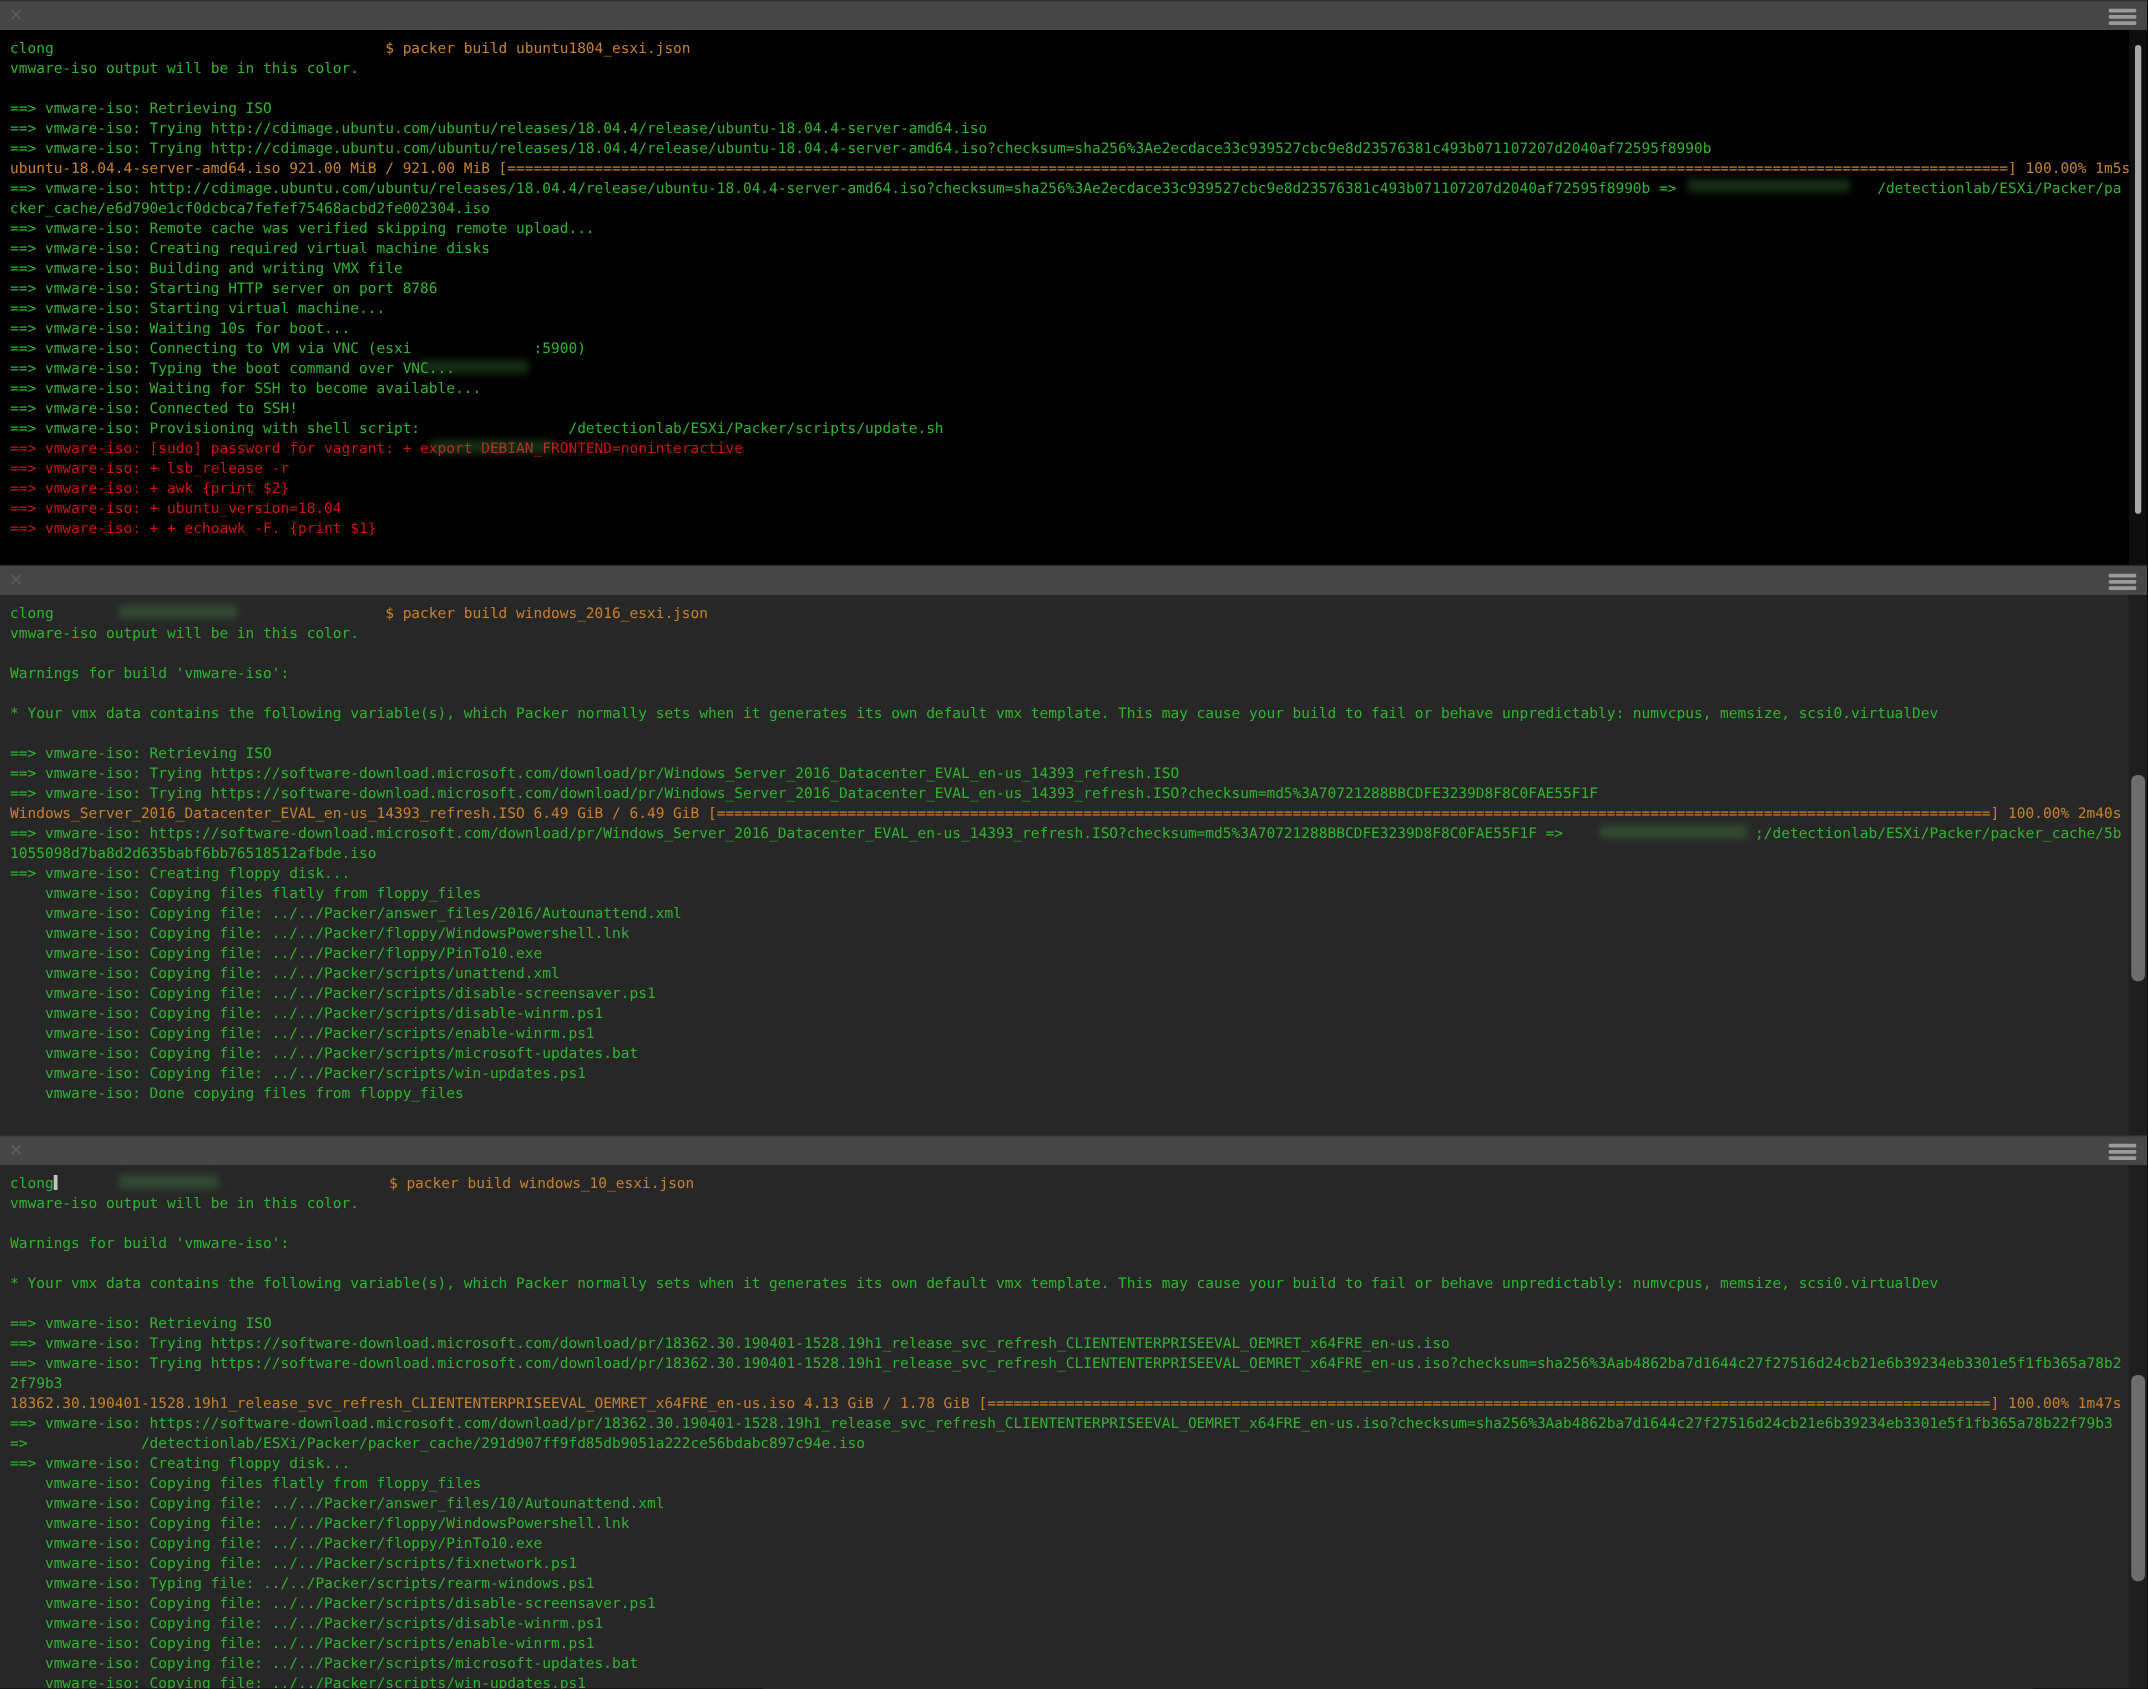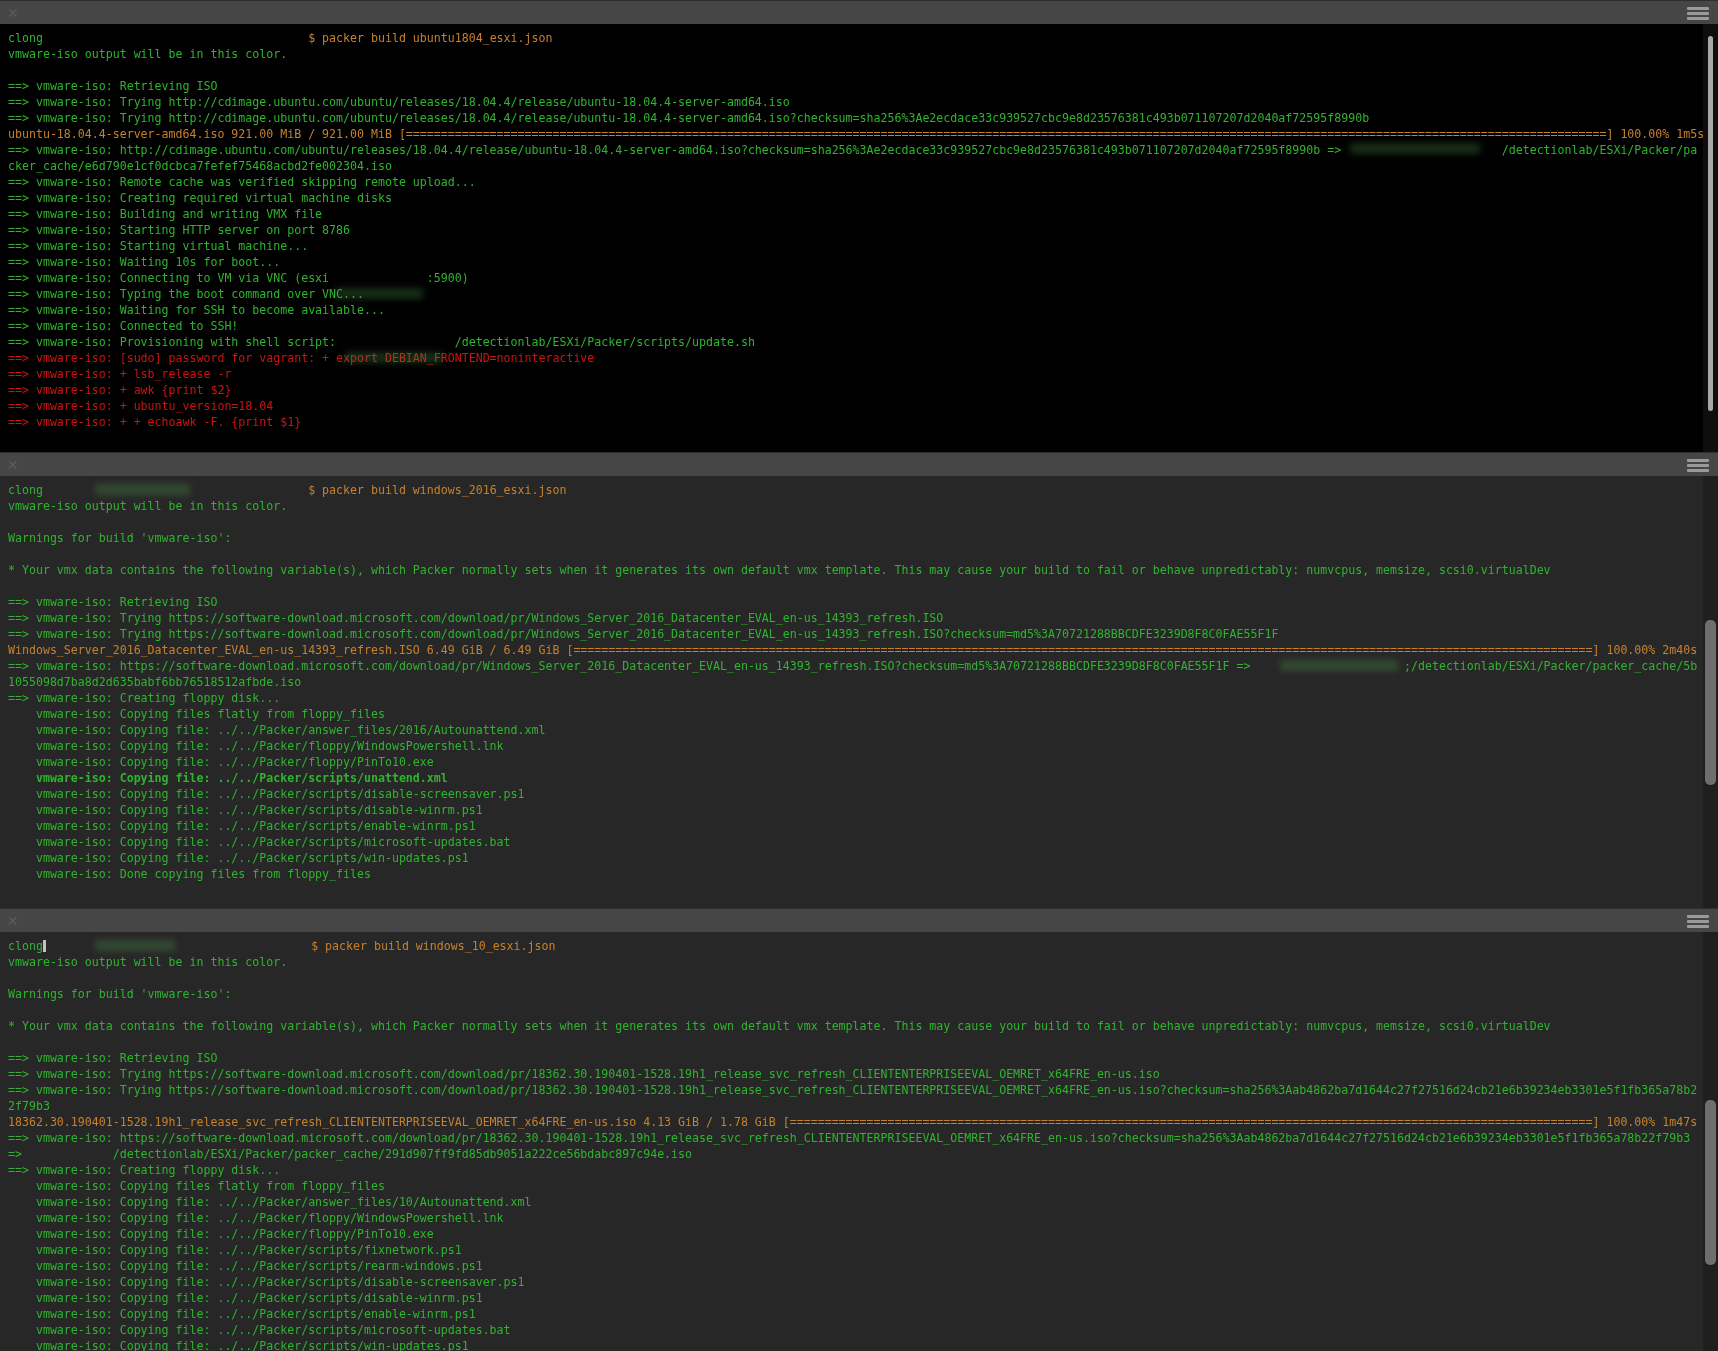--- a/index.html
+++ b/index.html
@@ -92,21 +92,21 @@
         <div class="tl"><span style="color: rgb(46, 181, 46);">==&gt; vmware-iso: Trying https://software-download.microsoft.com/download/pr/Windows_Server_2016_Datacenter_EVAL_en-us_14393_refresh.ISO</span></div>
         <div class="tl"><span style="color: rgb(46, 181, 46);">==&gt; vmware-iso: Trying https://software-download.microsoft.com/download/pr/Windows_Server_2016_Datacenter_EVAL_en-us_14393_refresh.ISO?checksum=md5%3A70721288BBCDFE3239D8F8C0FAE55F1F</span></div>
         <div class="tl"><span style="color: rgb(200, 128, 43);">Windows_Server_2016_Datacenter_EVAL_en-us_14393_refresh.ISO 6.49 GiB / 6.49 GiB [==================================================================================================================================================] 100.00% 2m40s</span></div>
         <div class="tl"><span style="color: rgb(46, 181, 46);">==&gt; vmware-iso: https://software-download.microsoft.com/download/pr/Windows_Server_2016_Datacenter_EVAL_en-us_14393_refresh.ISO?checksum=md5%3A70721288BBCDFE3239D8F8C0FAE55F1F =&gt;                      ;/detectionlab/ESXi/Packer/packer_cache/5b</span></div>
         <div class="tl"><span style="color: rgb(46, 181, 46);">1055098d7ba8d2d635babf6bb76518512afbde.iso</span></div>
         <div class="tl"><span style="color: rgb(46, 181, 46);">==&gt; vmware-iso: Creating floppy disk...</span></div>
         <div class="tl"><span style="color: rgb(46, 181, 46);">    vmware-iso: Copying files flatly from floppy_files</span></div>
         <div class="tl"><span style="color: rgb(46, 181, 46);">    vmware-iso: Copying file: ../../Packer/answer_files/2016/Autounattend.xml</span></div>
         <div class="tl"><span style="color: rgb(46, 181, 46);">    vmware-iso: Copying file: ../../Packer/floppy/WindowsPowershell.lnk</span></div>
         <div class="tl"><span style="color: rgb(46, 181, 46);">    vmware-iso: Copying file: ../../Packer/floppy/PinTo10.exe</span></div>
-        <div class="tl"><span style="color: rgb(46, 181, 46); font-weight: bold;">    vmware-iso: Copying file: ../../Packer/scripts/unattend.xml</span></div>
+        <div class="tl"><span style="color: rgb(46, 181, 46);">    vmware-iso: Copying file: ../../Packer/scripts/unattend.xml</span></div>
         <div class="tl"><span style="color: rgb(46, 181, 46);">    vmware-iso: Copying file: ../../Packer/scripts/disable-screensaver.ps1</span></div>
         <div class="tl"><span style="color: rgb(46, 181, 46);">    vmware-iso: Copying file: ../../Packer/scripts/disable-winrm.ps1</span></div>
         <div class="tl"><span style="color: rgb(46, 181, 46);">    vmware-iso: Copying file: ../../Packer/scripts/enable-winrm.ps1</span></div>
         <div class="tl"><span style="color: rgb(46, 181, 46);">    vmware-iso: Copying file: ../../Packer/scripts/microsoft-updates.bat</span></div>
         <div class="tl"><span style="color: rgb(46, 181, 46);">    vmware-iso: Copying file: ../../Packer/scripts/win-updates.ps1</span></div>
         <div class="tl"><span style="color: rgb(46, 181, 46);">    vmware-iso: Done copying files from floppy_files</span></div>
       </div>
     <div class="track t23" style="top:24px;height:432px;">
       <div class="thumb wide" style="top:144px;height:165px;"></div>
     </div>
@@ -135,21 +135,21 @@
         <div class="tl"><span style="color: rgb(46, 181, 46);">2f79b3</span></div>
         <div class="tl"><span style="color: rgb(200, 128, 43);">18362.30.190401-1528.19h1_release_svc_refresh_CLIENTENTERPRISEEVAL_OEMRET_x64FRE_en-us.iso 4.13 GiB / 1.78 GiB [===================================================================================================================] 100.00% 1m47s</span></div>
         <div class="tl"><span style="color: rgb(46, 181, 46);">==&gt; vmware-iso: https://software-download.microsoft.com/download/pr/18362.30.190401-1528.19h1_release_svc_refresh_CLIENTENTERPRISEEVAL_OEMRET_x64FRE_en-us.iso?checksum=sha256%3Aab4862ba7d1644c27f27516d24cb21e6b39234eb3301e5f1fb365a78b22f79b3</span></div>
         <div class="tl"><span style="color: rgb(46, 181, 46);">=&gt;             /detectionlab/ESXi/Packer/packer_cache/291d907ff9fd85db9051a222ce56bdabc897c94e.iso</span></div>
         <div class="tl"><span style="color: rgb(46, 181, 46);">==&gt; vmware-iso: Creating floppy disk...</span></div>
         <div class="tl"><span style="color: rgb(46, 181, 46);">    vmware-iso: Copying files flatly from floppy_files</span></div>
         <div class="tl"><span style="color: rgb(46, 181, 46);">    vmware-iso: Copying file: ../../Packer/answer_files/10/Autounattend.xml</span></div>
         <div class="tl"><span style="color: rgb(46, 181, 46);">    vmware-iso: Copying file: ../../Packer/floppy/WindowsPowershell.lnk</span></div>
         <div class="tl"><span style="color: rgb(46, 181, 46);">    vmware-iso: Copying file: ../../Packer/floppy/PinTo10.exe</span></div>
         <div class="tl"><span style="color: rgb(46, 181, 46);">    vmware-iso: Copying file: ../../Packer/scripts/fixnetwork.ps1</span></div>
-        <div class="tl"><span style="color: rgb(46, 181, 46);">    vmware-iso: Copying file: ../../Packer/scripts/rearm-windows.ps1</span></div>
+        <div class="tl"><span style="color: rgb(46, 181, 46);">    vmware-iso: Typing file: ../../Packer/scripts/rearm-windows.ps1</span></div>
         <div class="tl"><span style="color: rgb(46, 181, 46);">    vmware-iso: Copying file: ../../Packer/scripts/disable-screensaver.ps1</span></div>
         <div class="tl"><span style="color: rgb(46, 181, 46);">    vmware-iso: Copying file: ../../Packer/scripts/disable-winrm.ps1</span></div>
         <div class="tl"><span style="color: rgb(46, 181, 46);">    vmware-iso: Copying file: ../../Packer/scripts/enable-winrm.ps1</span></div>
         <div class="tl"><span style="color: rgb(46, 181, 46);">    vmware-iso: Copying file: ../../Packer/scripts/microsoft-updates.bat</span></div>
         <div class="tl"><span style="color: rgb(46, 181, 46);">    vmware-iso: Copying file: ../../Packer/scripts/win-updates.ps1</span></div>
       </div>
     <div class="track t23" style="top:24px;height:419px;">
       <div class="thumb wide" style="top:168px;height:165px;"></div>
     </div>
   </div>

